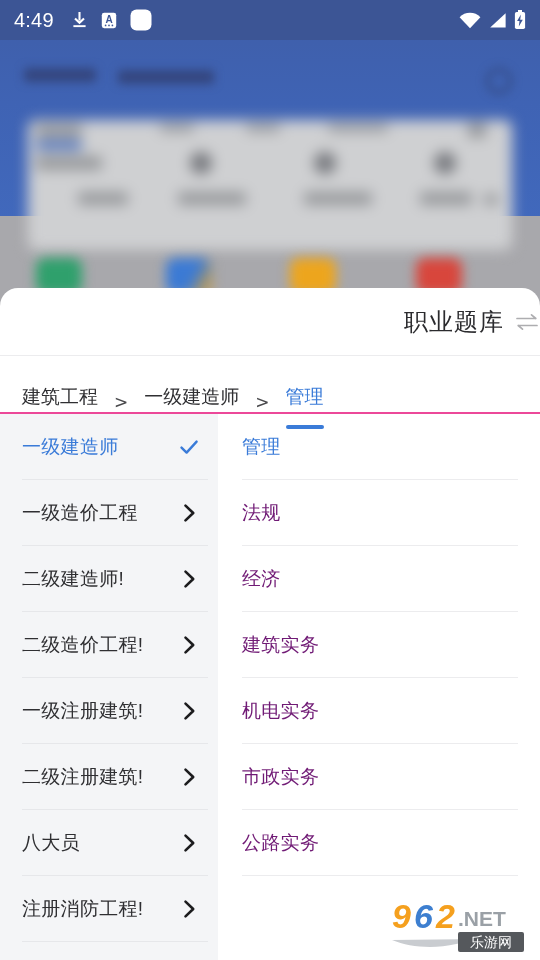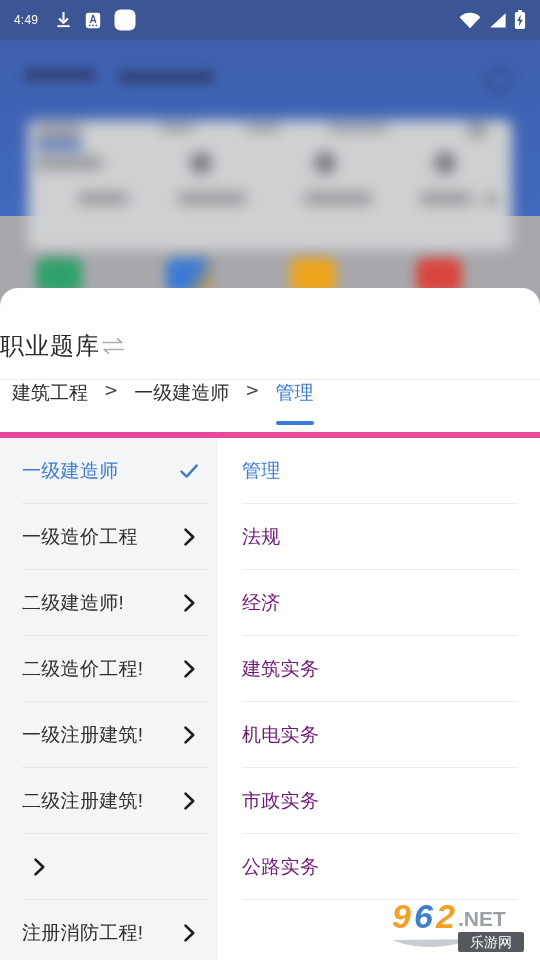--- a/index.html
+++ b/index.html
@@ -63,51 +63,51 @@
   }
 
   
   #statusbar {
     position:absolute; top:0; left:0; right:0; height:40px;
     z-index:100;
     display:flex; align-items:center;
     padding:0 14px;
     color:#fff;
   }
-  #clock { font-size:12px; letter-spacing:.2px; font-weight:400; }
+  #clock { font-size:20px; letter-spacing:.2px; font-weight:400; }
   .sb-left-icons { display:flex; align-items:center; gap:13px; margin-left:17px; }
   .sb-right-icons { margin-left:auto; display:flex; align-items:center; gap:7px; }
   .sb-ic { display:block; }
 
   
   #sheet {
     position:absolute; left:0; right:0; top:288px; bottom:0;
     background:#ffffff;
     border-radius:18px 18px 0 0;
     overflow:hidden;
     z-index:200;
     display:flex; flex-direction:column;
   }
 
   
   #sheet-title-bar {
     height:68px; flex:0 0 68px;
-    display:flex; align-items:center; justify-content:flex-start;
+    display:flex; align-items:center; justify-content:flex-end;
+    gap:10px;
     border-bottom:1px solid #ececee;
-    margin-top:24px;
   }
   #sheet-title { font-size:24px; color:#2b2b2e; letter-spacing:1px; }
   #swap-icon { width:26px; height:26px; opacity:.55; }
 
   
   #breadcrumb {
     height:58px; flex:0 0 58px;
-    display:flex; align-items:flex-start;
-    padding:0 12px;
-    border-bottom:6px solid #ec4899;
+    display:flex; align-items:flex-end;
+    padding:0 22px;
+    border-bottom:2px solid #ec4899;
     position:relative;
   }
   .crumb {
     font-size:19px; color:#2f2f32;
     white-space:nowrap;
     position:relative;
     padding-bottom:2px;
   }
   .crumb.active { color:#3a7bd8; }
   .crumb.active::after {
@@ -309,20 +309,21 @@
           <path d="M7.5 3.6 15.2 11 7.5 18.4" stroke="#1c1c1e" stroke-width="2.6" fill="none" stroke-linecap="round" stroke-linejoin="round"></path>
         </svg>
       </div>
       <div class="lrow">
         <span class="lrow-label">二级注册建筑!</span>
         <svg class="lrow-ic" viewBox="0 0 22 22">
           <path d="M7.5 3.6 15.2 11 7.5 18.4" stroke="#1c1c1e" stroke-width="2.6" fill="none" stroke-linecap="round" stroke-linejoin="round"></path>
         </svg>
       </div>
       <div class="lrow">
+        <span class="lrow-label">八大员</span>
         <svg class="lrow-ic" viewBox="0 0 22 22">
           <path d="M7.5 3.6 15.2 11 7.5 18.4" stroke="#1c1c1e" stroke-width="2.6" fill="none" stroke-linecap="round" stroke-linejoin="round"></path>
         </svg>
       </div>
       <div class="lrow">
         <span class="lrow-label">注册消防工程!</span>
         <svg class="lrow-ic" viewBox="0 0 22 22">
           <path d="M7.5 3.6 15.2 11 7.5 18.4" stroke="#1c1c1e" stroke-width="2.6" fill="none" stroke-linecap="round" stroke-linejoin="round"></path>
         </svg>
       </div>

